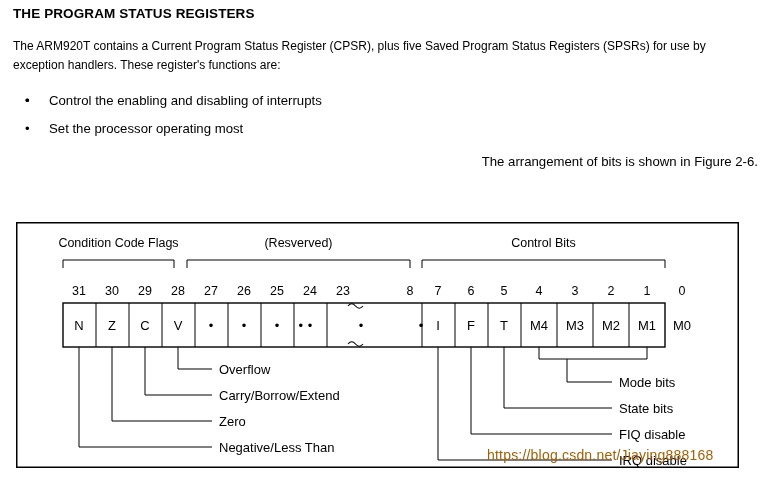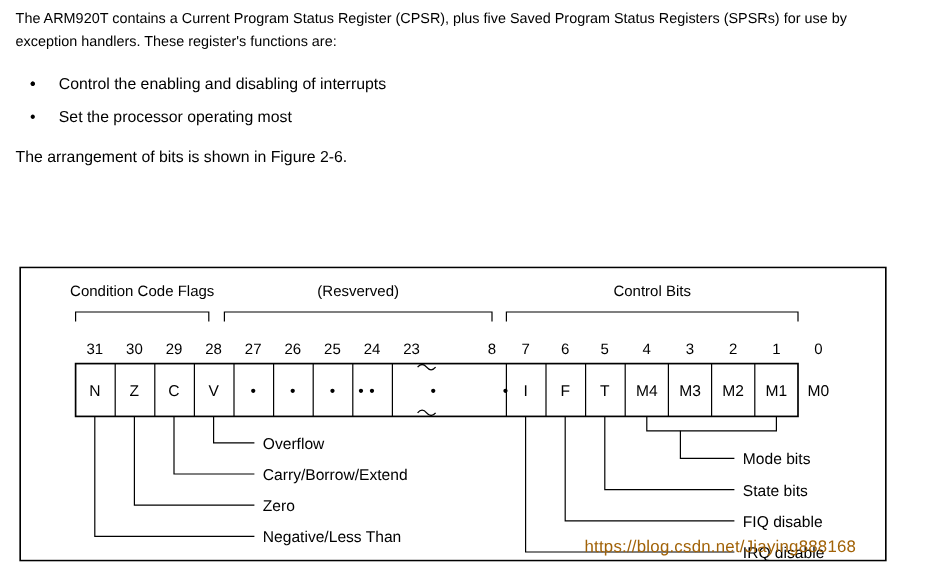--- a/index.html
+++ b/index.html
@@ -54,20 +54,21 @@
     position: absolute;
     left: 12px;
     top: 0;
     font-size: 13.2px;
     line-height: 19px;
   }
   p.closing {
     font-size: 13.2px;
     line-height: 19px;
     margin: 6px 0 16px 0;
+    text-align: right;
   }
   #figure-wrap {
     position: absolute;
     left: 16px;
     top: 222px;
     width: 723px;
     height: 300px;
   }
   #figure-svg {
     display: block;
@@ -83,20 +84,21 @@
     font-family: "Liberation Sans", sans-serif;
     text-align: right;
   }
 </style>
 </head>
 <body>
 
 <div id="page">
 
   <div class="prose">
+    <h1 class="section-title">THE PROGRAM STATUS REGISTERS</h1>
     <p class="intro">The ARM920T contains a Current Program Status Register (CPSR), plus five Saved Program Status Registers (SPSRs) for use by exception handlers. These register's functions are:</p>
     <ul class="bullets">
       <li><span class="dot">•</span></li>
       <li><span class="dot">•</span><span>Control the enabling and disabling of interrupts</span></li>
       <li><span class="dot">•</span><span>Set the processor operating most</span></li>
     </ul>
     <p class="closing">The arrangement of bits is shown in Figure 2-6.</p>
   </div>
 
   <div id="figure-wrap">

